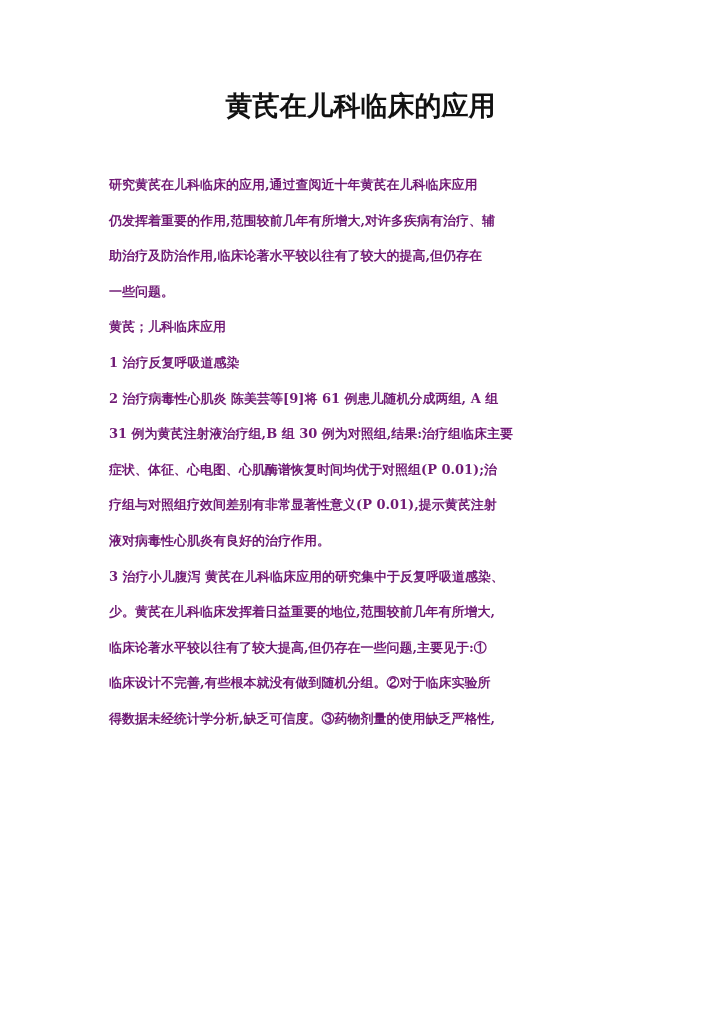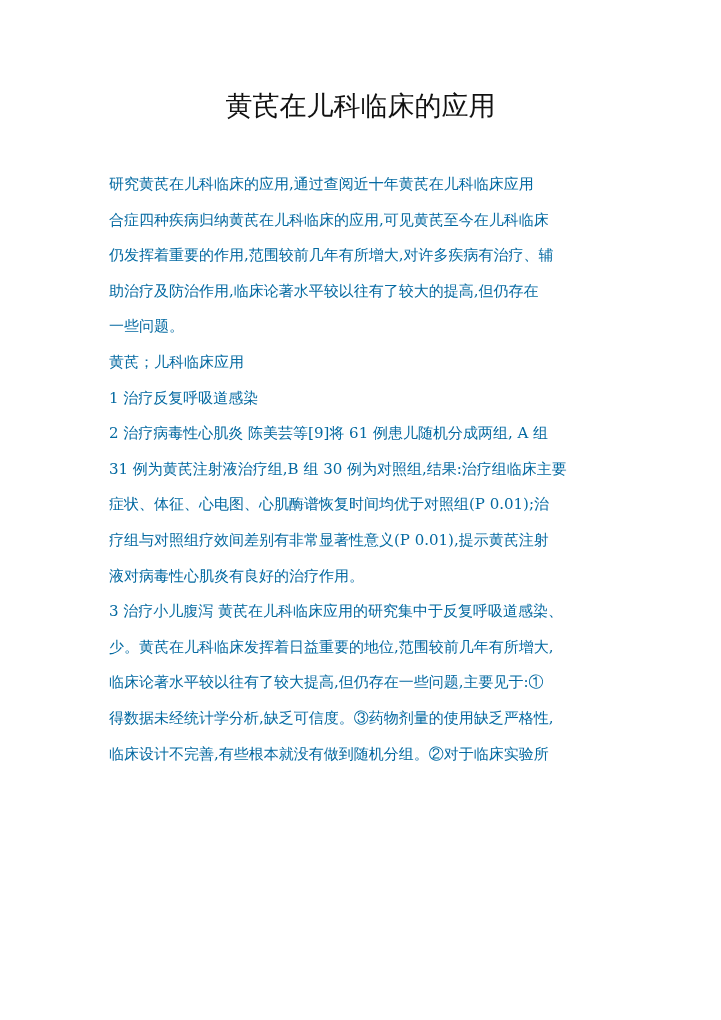--- a/index.html
+++ b/index.html
@@ -1,38 +1,37 @@
 <!DOCTYPE html>
 <html><head>
 <meta charset="utf-8">
 <style>
   html, body { margin: 0; padding: 0; background: #ffffff; }
   body { width: 721px; height: 1020px; position: relative; overflow: hidden; font-family: "DejaVu Serif", "Liberation Serif", serif; color: #1a1a1a; }
-  .page { position: absolute; left: 0; top: 0; width: 721px; height: 1020px; background: #fff; }
+  .page { position: absolute; left: 0; top: 0; width: 721px; height: 1020px; background: #fff; font-weight: bold; }
   .title { position: absolute; left: 0; top: 86px; width: 721px; text-align: center; font-size: 27px; line-height: 40px; color: #111; letter-spacing: 0px; }
   .body { position: absolute; left: 109px; top: 167px; width: 505px; }
-  .line { height: 35.6px; line-height: 35.6px; font-size: 15px; white-space: nowrap; color: #0369a1; }
+  .line { height: 35.6px; line-height: 35.6px; font-size: 13px; white-space: nowrap; color: #701a75; }
 </style>
 </head>
 <body>
 
 <div class="page">
   <div class="title">黄芪在儿科临床的应用</div>
   <div class="body">
     <div class="line"> 研究黄芪在儿科临床的应用,通过查阅近十年黄芪在儿科临床应用</div>
-    <div class="line">合症四种疾病归纳黄芪在儿科临床的应用,可见黄芪至今在儿科临床</div>
     <div class="line">仍发挥着重要的作用,范围较前几年有所增大,对许多疾病有治疗、辅</div>
     <div class="line">助治疗及防治作用,临床论著水平较以往有了较大的提高,但仍存在</div>
     <div class="line">一些问题。</div>
     <div class="line">黄芪；儿科临床应用</div>
     <div class="line"> 1 治疗反复呼吸道感染</div>
     <div class="line"> 2 治疗病毒性心肌炎  陈美芸等[9]将 61 例患儿随机分成两组, A 组</div>
     <div class="line">31 例为黄芪注射液治疗组,B 组 30 例为对照组,结果:治疗组临床主要</div>
     <div class="line">症状、体征、心电图、心肌酶谱恢复时间均优于对照组(P 0.01);治</div>
     <div class="line">疗组与对照组疗效间差别有非常显著性意义(P 0.01),提示黄芪注射</div>
     <div class="line">液对病毒性心肌炎有良好的治疗作用。</div>
     <div class="line"> 3 治疗小儿腹泻  黄芪在儿科临床应用的研究集中于反复呼吸道感染、</div>
     <div class="line">少。黄芪在儿科临床发挥着日益重要的地位,范围较前几年有所增大,</div>
     <div class="line">临床论著水平较以往有了较大提高,但仍存在一些问题,主要见于:①</div>
+    <div class="line">临床设计不完善,有些根本就没有做到随机分组。②对于临床实验所</div>
     <div class="line">得数据未经统计学分析,缺乏可信度。③药物剂量的使用缺乏严格性,</div>
-    <div class="line">临床设计不完善,有些根本就没有做到随机分组。②对于临床实验所</div>
   </div>
 </div>
 
 </body></html>

